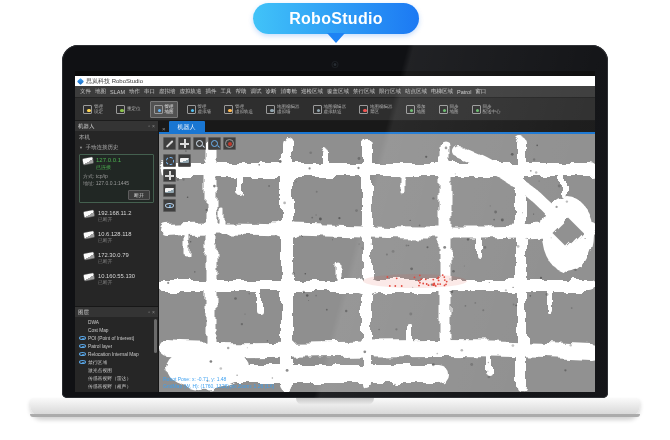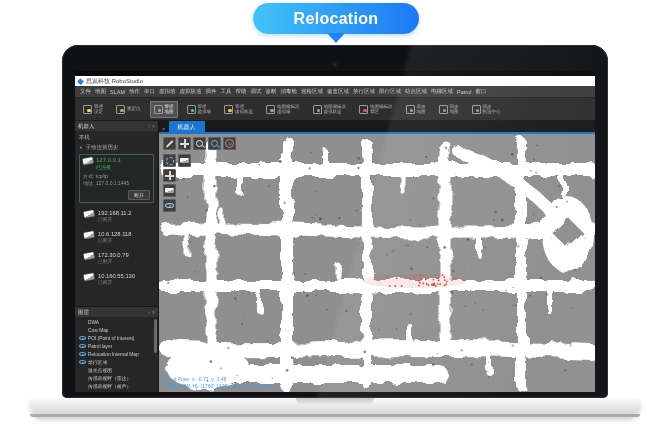--- a/index.html
+++ b/index.html
@@ -126,21 +126,21 @@
                    background:#6db3f2; border-radius:50%; }
   .status { position:absolute; left:4px; bottom:2px; z-index:3; }
   .status div { font-size:5px; line-height:7px; color:#3da0f0; white-space:nowrap; }
 </style>
 </head>
 <body>
 
 <div class="stage">
 
   <div class="badge">
-    <span>Relocation</span>
+    <span>RoboStudio</span>
   </div>
 
   <div class="screen">
     <div class="camera"></div>
     <div class="display">
 
       <div class="app">
 
         <div class="titlebar">
           <span class="applogo"></span>

